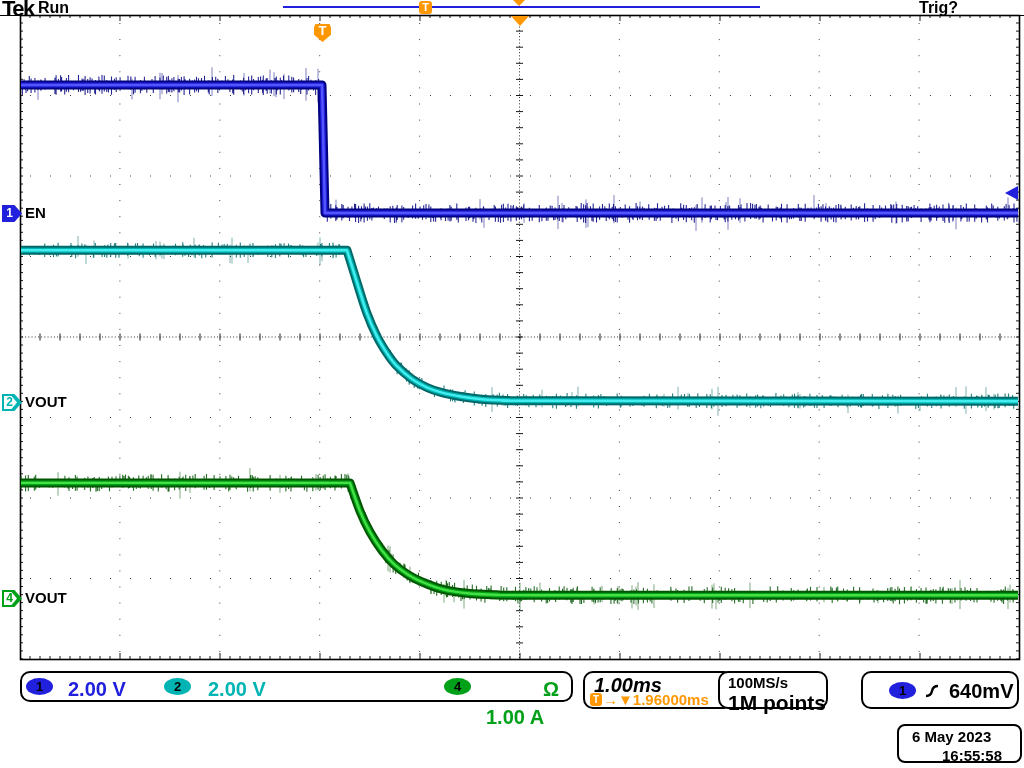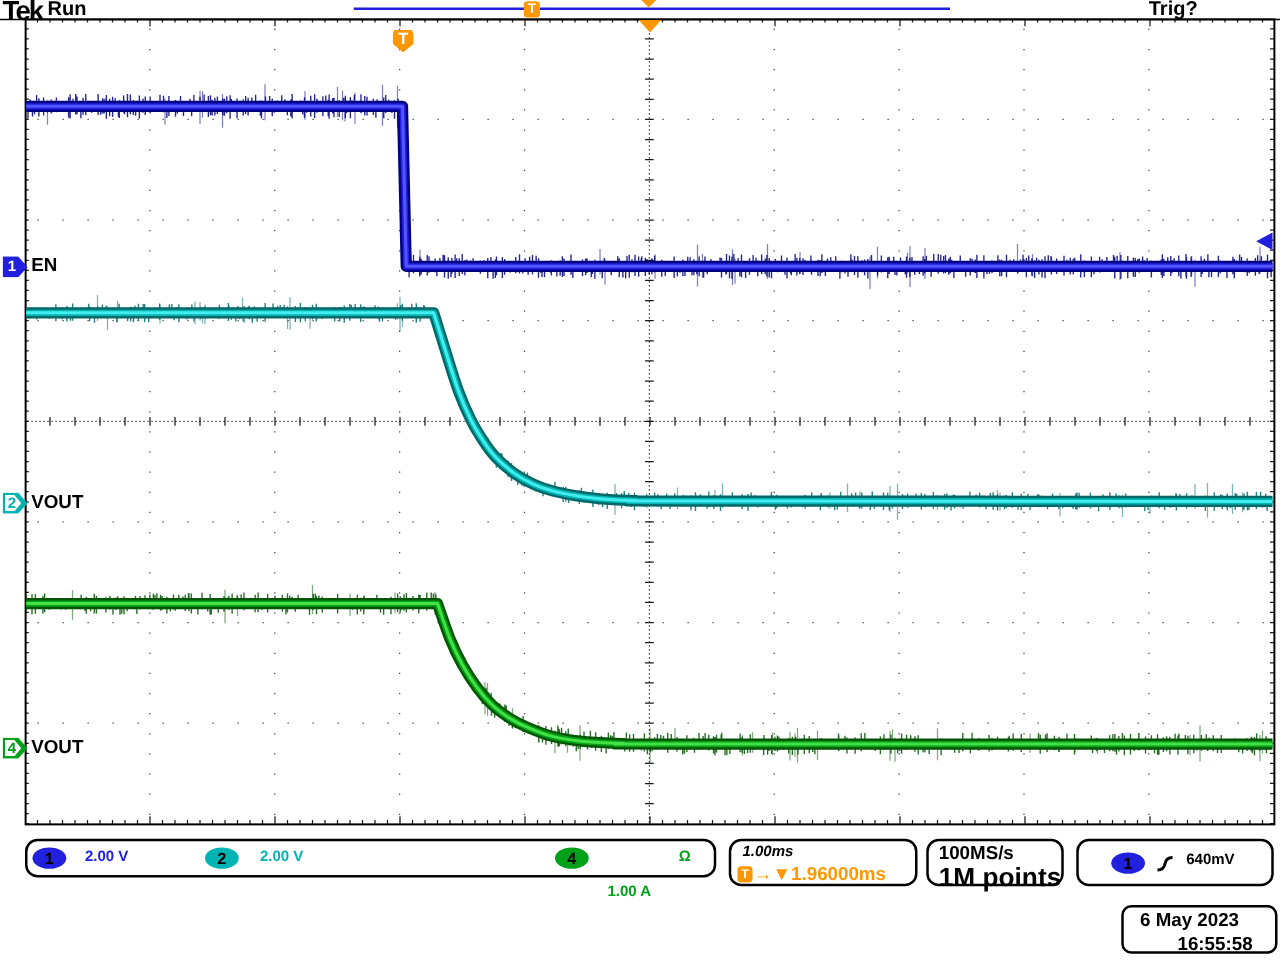--- a/index.html
+++ b/index.html
@@ -23,26 +23,26 @@
   #lbl-0{left:25px;top:204px;} #lbl-1{left:25px;top:393px;} #lbl-2{left:25px;top:589px;}
   .pent{position:absolute;left:2px;width:20px;height:17px;z-index:5;
         clip-path:polygon(0 0,62% 0,100% 50%,62% 100%,0 100%);}
   #pent-0{top:205px;} #pent-1{top:394px;} #pent-2{top:590px;}
   .pent-inner{position:absolute;left:2px;top:2px;width:13px;height:13px;background:#fff;
         clip-path:polygon(0 0,58% 0,100% 50%,58% 100%,0 100%);}
   .pent span{position:absolute;left:0;top:1px;width:15px;text-align:center;font-size:12px;line-height:15px;z-index:2;}
   .rbox{position:absolute;border:2px solid #000;border-radius:10px;background:#fff;z-index:2;box-sizing:border-box;}
   #box-ch{left:20px;top:671px;width:553px;height:31px;}
   #box-tb{left:583px;top:671px;width:151px;height:38px;}
-  #box-acq{left:741px;top:671px;width:110px;height:38px;padding-left:43px;}
+  #box-acq{left:718px;top:671px;width:110px;height:38px;padding-left:43px;}
   #box-trig{left:861px;top:671px;width:158px;height:38px;}
   #box-date{left:897px;top:724px;width:125px;height:39px;border-radius:8px;}
   .badge{position:absolute;width:27px;height:17px;border-radius:50%;color:#000;
          text-align:center;font-size:13px;line-height:17px;}
-  .rtext{position:absolute;font-size:12px;white-space:pre;}
+  .rtext{position:absolute;font-size:20px;white-space:pre;}
   #b1{left:4px;top:5px;} #t1{left:46px;top:5px;}
   #b2{left:142px;top:5px;} #t2{left:186px;top:5px;}
   #b4{left:422px;top:5px;} #t4{left:464px;top:5px;} #tohm{left:521px;top:5px;}
   #tb-scale{left:9px;top:1px;color:#000;font-style:italic;}
   #tb-delay{position:absolute;left:5px;top:18px;height:17px;color:var(--orange);
             font-size:15px;display:flex;align-items:center;white-space:pre;}
   #tb-delay .t-mini{position:relative;display:inline-block;width:12px;height:13px;background:var(--orange);
             color:#fff;font-size:10px;line-height:13px;text-align:center;border-radius:3px;margin-right:1px;}
   #acq-rate{left:8px;top:1px;color:#000;font-size:15px;} #acq-len{left:8px;top:18px;color:#000000;font-size:21px;}
   #trg-b{left:26px;top:9px;} #trg-slope{position:absolute;left:60px;top:9px;} #trg-lvl{left:86px;top:7px;color:#000;}

